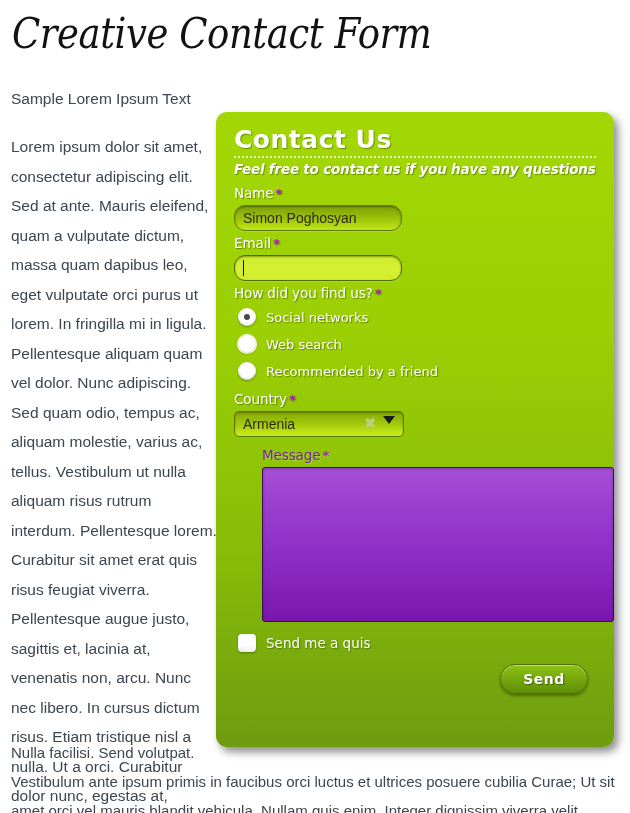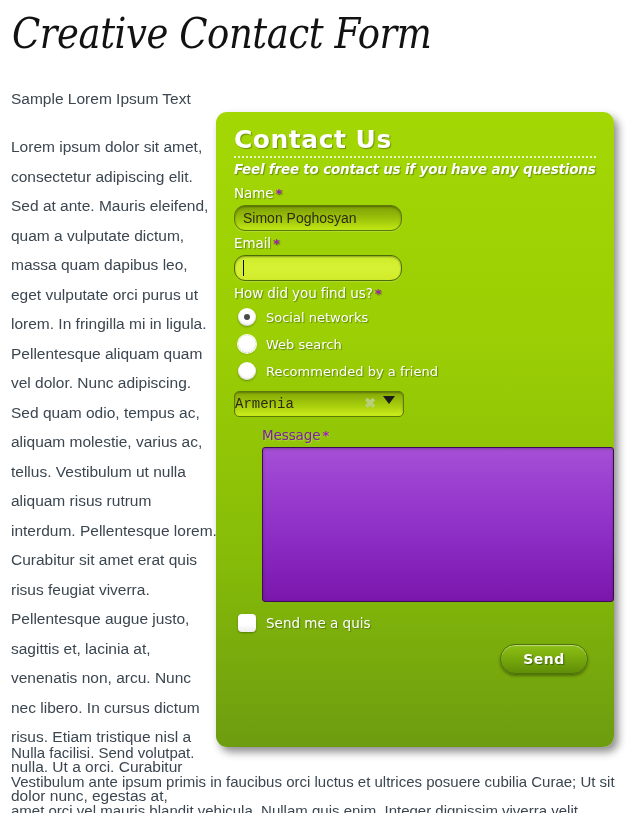--- a/index.html
+++ b/index.html
@@ -200,24 +200,24 @@
     height: 26px;
   }
   .select-box {
     width: 170px;
     height: 26px;
     border-radius: 5px;
     border: 1px solid #5c7a0a;
     box-sizing: border-box;
     background: linear-gradient(to bottom, #86a806 0%, #a6cc0c 55%, #cbee1b 100%);
     box-shadow: inset 0 1px 2px rgba(0,0,0,0.3);
-    font-family: Liberation Mono, monospace;
+    font-family: Liberation Sans, sans-serif;
     font-size: 14px;
     color: #2e2a12;
-    padding: 0 0;
+    padding: 0 8px;
     line-height: 24px;
   }
   .select-clear {
     position: absolute;
     right: 28px;
     top: 4px;
     font-size: 14px;
     font-weight: bold;
     color: #b9cf7c;
     line-height: 16px;
@@ -346,20 +346,23 @@
       <span class="radio-label">Web search</span>
     </div>
 
     <div class="radio-row">
       <span class="radio-dot"></span>
       <span class="radio-label">Recommended by a friend</span>
     </div>
   </div>
 
   <div class="field-block" style="margin-top:8px;">
+    <div class="field-label">
+      <span>Country</span><span class="req-star">*</span>
+    </div>
     <div class="select-shell">
       <div class="select-box">Armenia</div>
       <div class="select-clear">✖</div>
       <div class="select-arrow"></div>
     </div>
   </div>
 
   <div class="field-block" style="margin-top:10px;padding-left:28px;">
     <div class="field-label purple">
       <span>Message</span><span class="req-star">*</span>

